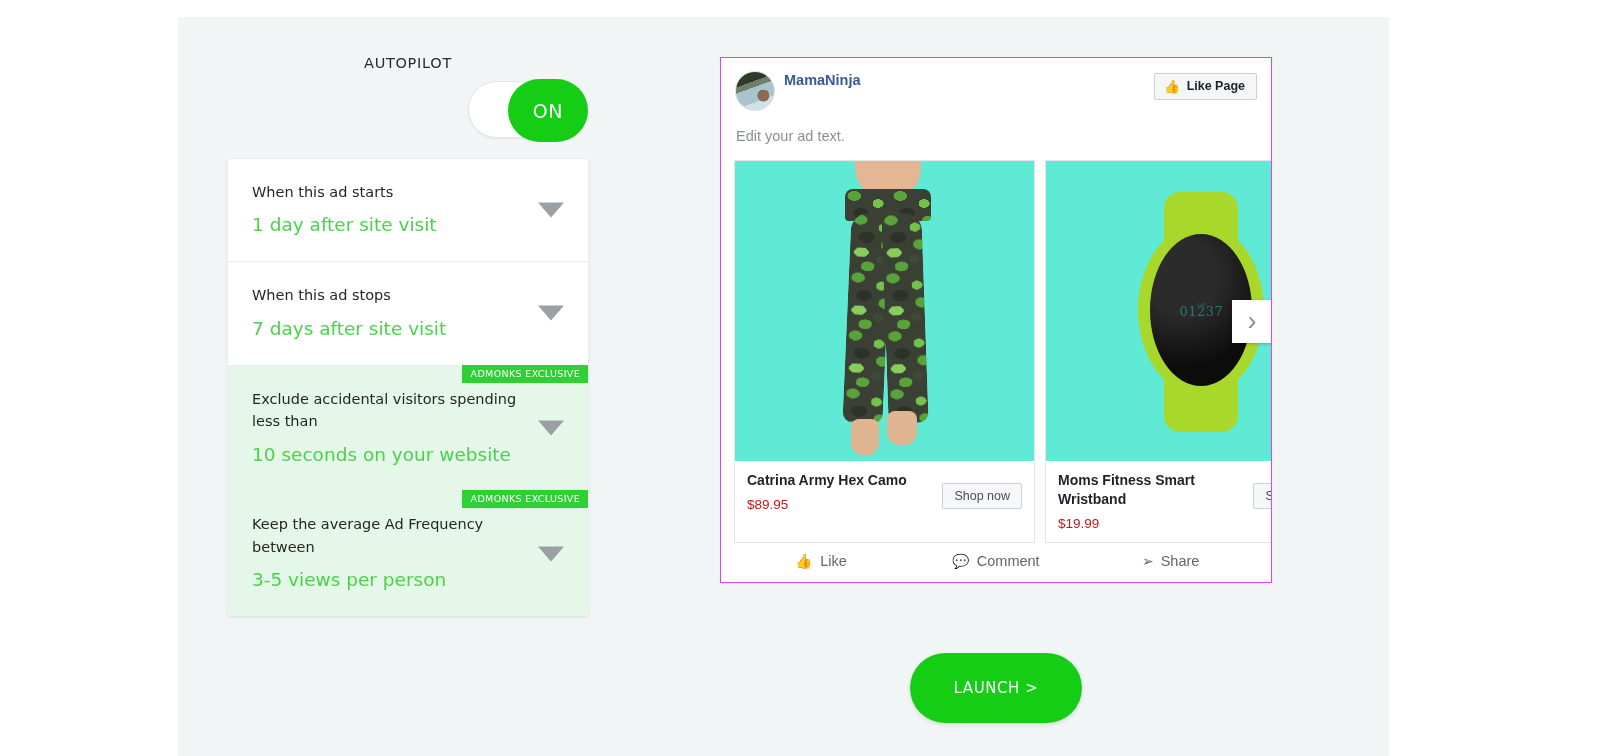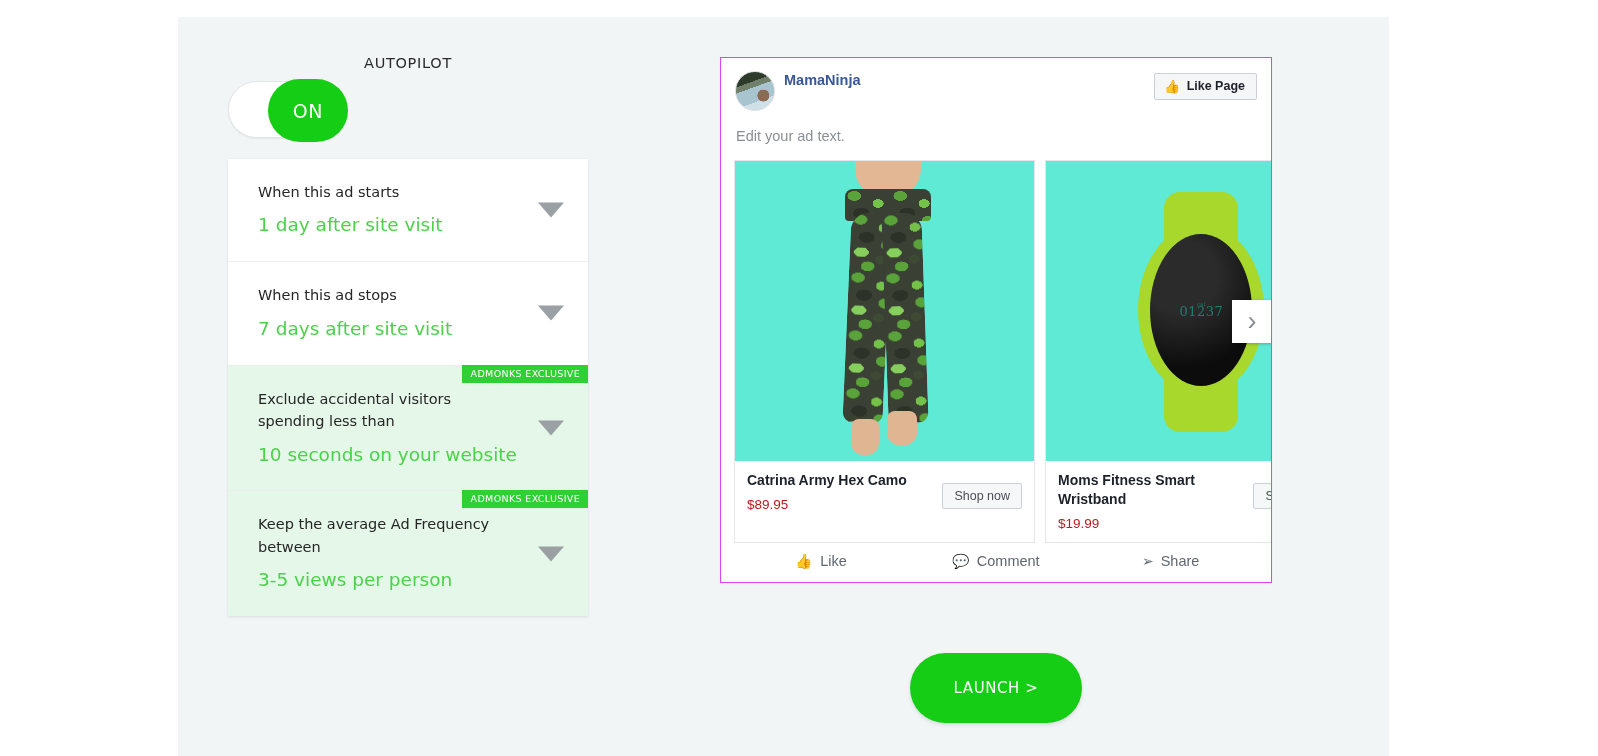--- a/index.html
+++ b/index.html
@@ -20,21 +20,21 @@
     position: absolute; left: 50px; top: 38px;
     width: 360px;
   }
   .autopilot-label {
     text-align: center;
     font-size: 14.5px;
     letter-spacing: .7px;
     color: #2a2a2a;
     font-family: "DejaVu Sans", sans-serif;
   }
-  .toggle-wrap { display: flex; justify-content: flex-start; margin-top: 10px; }
+  .toggle-wrap { display: flex; justify-content: flex-end; margin-top: 10px; }
   .toggle {
     position: relative;
     width: 120px; height: 57px;
     border-radius: 30px;
     background: #ffffff;
     border: 1px solid #e3e6e7;
     box-shadow: 0 1px 2px rgba(0,0,0,.06);
   }
   .toggle-knob {
     position: absolute; right: -1px; top: -3px;
@@ -48,21 +48,21 @@
     font-family: "DejaVu Sans", sans-serif;
   }
 
   .opt-list {
     margin-top: 21px;
     background: #ffffff;
     box-shadow: 0 1px 3px rgba(0,0,0,.10);
   }
   .opt-row {
     position: relative;
-    padding: 22px 70px 22px 30px;
+    padding: 22px 70px 22px 24px;
     border-bottom: 1px solid #ebeeef;
     background: #ffffff;
     min-height: 84px;
   }
   .opt-row.exclusive { background: #e4f7e8; }
   .opt-row:last-child { border-bottom: none; }
   .opt-q {
     font-size: 14.5px;
     line-height: 1.55;
     color: #262626;

